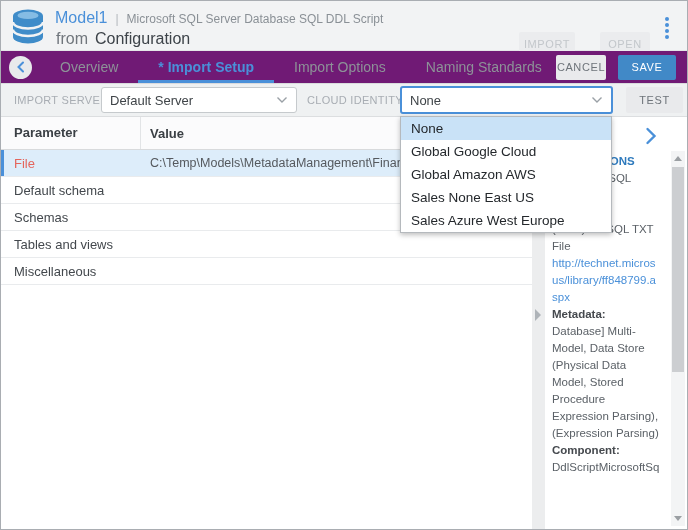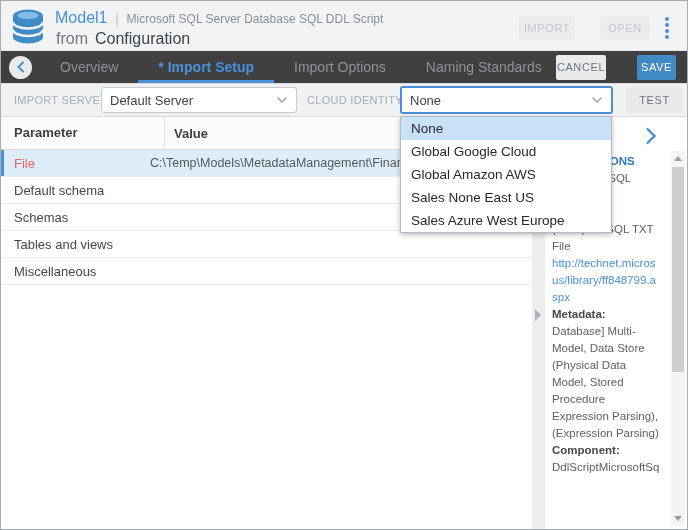--- a/index.html
+++ b/index.html
@@ -13,52 +13,52 @@
   .hdr{ position:absolute; left:0; top:0; width:100%; height:50px; background:#f2f3f4; border-bottom:1px solid #e4e6e8;}
   .dbicon{ position:absolute; left:10px; top:7px; }
   .title-line{ position:absolute; left:54px; top:8px; display:flex; align-items:baseline; white-space:nowrap;}
   .title{ font-size:16px; color:#4a90d9; }
   .tsep{ font-size:12px; color:#b3b8bd; margin:0 8px; }
   .subtitle{ font-size:12px; color:#8a9096; }
   .from-line{ position:absolute; left:55px; top:29px; font-size:16px; white-space:nowrap;}
   .from-lbl{ color:#70767c; margin-right:7px; }
   .from-val{ color:#3d4349; }
   .btn{ display:inline-block; text-align:center; font-size:11px; letter-spacing:.6px; border-radius:2px; cursor:pointer; }
-  .btn-disabled{ background:#ebecee; color:#c3c7cb; }
+  .btn-disabled{ background:#ebecee; color:#c3c7cb;margin-top:16px; }
   .btn-gray{ background:#e9eaec; color:#6e747a; }
   .btn-blue{ background:#4189c7; color:#fff; }
   .hdr-import{ position:absolute; right:112px; top:15px; width:56px; height:24px; line-height:24px; }
   .hdr-open{ position:absolute; right:37px; top:15px; width:50px; height:24px; line-height:24px; }
   .kebab{ position:absolute; right:17px; top:16px; width:5px; cursor:pointer; }
   .kebab i{ display:block; width:4px; height:4px; border-radius:50%; background:#4a90d9; margin-bottom:2px; }
   
-  .tabbar{ position:absolute; left:0; top:50px; width:100%; height:33px; background:#404040; border-bottom:1px solid #d9dbdd; }
+  .tabbar{ position:absolute; left:0; top:50px; width:100%; height:33px; background:#701a75; border-bottom:1px solid #d9dbdd; }
   .tabswrap{ position:absolute; left:8px; top:0; height:32px; display:flex; align-items:center; }
   .navcircle{ width:23px; height:23px; border-radius:50%; display:flex; align-items:center; justify-content:center; cursor:pointer; flex:0 0 auto;}
   .navcircle.left{ background:#e8eaec; margin-right:8px; }
   .navcircle.right{ background:#fff; border:1px solid #bdd3e8; margin-left:4px; }
   .tabs{ display:flex; height:32px; }
   .tab{ position:relative; padding:0 20px; line-height:32px; font-size:14px; color:#8d9298; cursor:pointer; white-space:nowrap; }
   .tab.active{ color:#4a90d9; font-weight:bold; }
   .tab.active::after{ content:""; position:absolute; left:0; right:0; bottom:0; height:3px; background:#4a90d9; }
   .tb-cancel{ position:absolute; right:81px; top:4px; width:50px; height:25px; line-height:25px; }
-  .tb-save{ position:absolute; right:11px; top:4px; width:39px; height:25px; line-height:25px; }
+  .tb-save{ position:absolute; right:11px; top:4px; width:58px; height:25px; line-height:25px; }
   
   .toolbar{ position:absolute; left:0; top:83px; width:100%; height:33px; background:#eff1f2; border-bottom:1px solid #dcdee0; }
   .tool-lbl{ position:absolute; top:0; line-height:32px; font-size:11px; color:#a8adb3; letter-spacing:.3px; }
   .lbl-server{ left:13px; } .lbl-cloud{ left:306px; }
   .select{ position:absolute; background:#fff; border:1px solid #c6cacd; border-radius:3px; display:flex; align-items:center; justify-content:space-between; padding:0 8px; font-size:13px; color:#3f4448; cursor:pointer; }
   .sel-server{ left:100px; top:3px; width:196px; height:26px; }
   .sel-cloud{ left:399px; top:2px; width:213px; height:28px; border:2px solid #4a90d9; }
   .tool-test{ position:absolute; left:625px; top:3px; width:57px; height:26px; line-height:26px; }
   
   .main{ position:absolute; left:0; top:116px; width:100%; height:413px; background:#fff; }
   .grid{ position:absolute; left:0; top:0; width:531px; }
   .grid-header{ display:flex; height:33px; align-items:center; background:#fbfbfc; border-bottom:1px solid #d8dadc; font-size:13px; font-weight:bold; color:#3b4045; }
-  .col-param{ width:164px; padding-left:13px; border-right:1px solid #e2e4e6; height:100%; line-height:32px; }
+  .col-param{ width:140px; padding-left:13px; border-right:1px solid #e2e4e6; height:100%; line-height:32px; }
   .col-value{ padding-left:9px; flex:1; }
   .grid-row{ display:flex; height:27px; align-items:center; border-bottom:1px solid #e9ebed; font-size:13px; cursor:pointer; background:#fff; }
   .grid-row .cell-param{ width:140px; padding-left:13px; color:#43484d; flex:0 0 auto; }
   .grid-row .cell-value{ padding-left:9px; flex:1; font-size:12.5px; color:#55595e; white-space:nowrap; overflow:hidden; }
   .grid-row.selected{ background:#ddedfa; box-shadow:inset 3px 0 0 #4a90d9; }
   .grid-row.selected .cell-param{ color:#e4655c; }
   
   .splitter{ position:absolute; left:531px; top:0; width:13px; height:100%; background:#ecedee; cursor:col-resize; }
   .split-handle{ position:absolute; left:3px; top:192px; width:0; height:0; border-left:6px solid #aeb3b8; border-top:6px solid transparent; border-bottom:6px solid transparent; cursor:pointer; }
   

